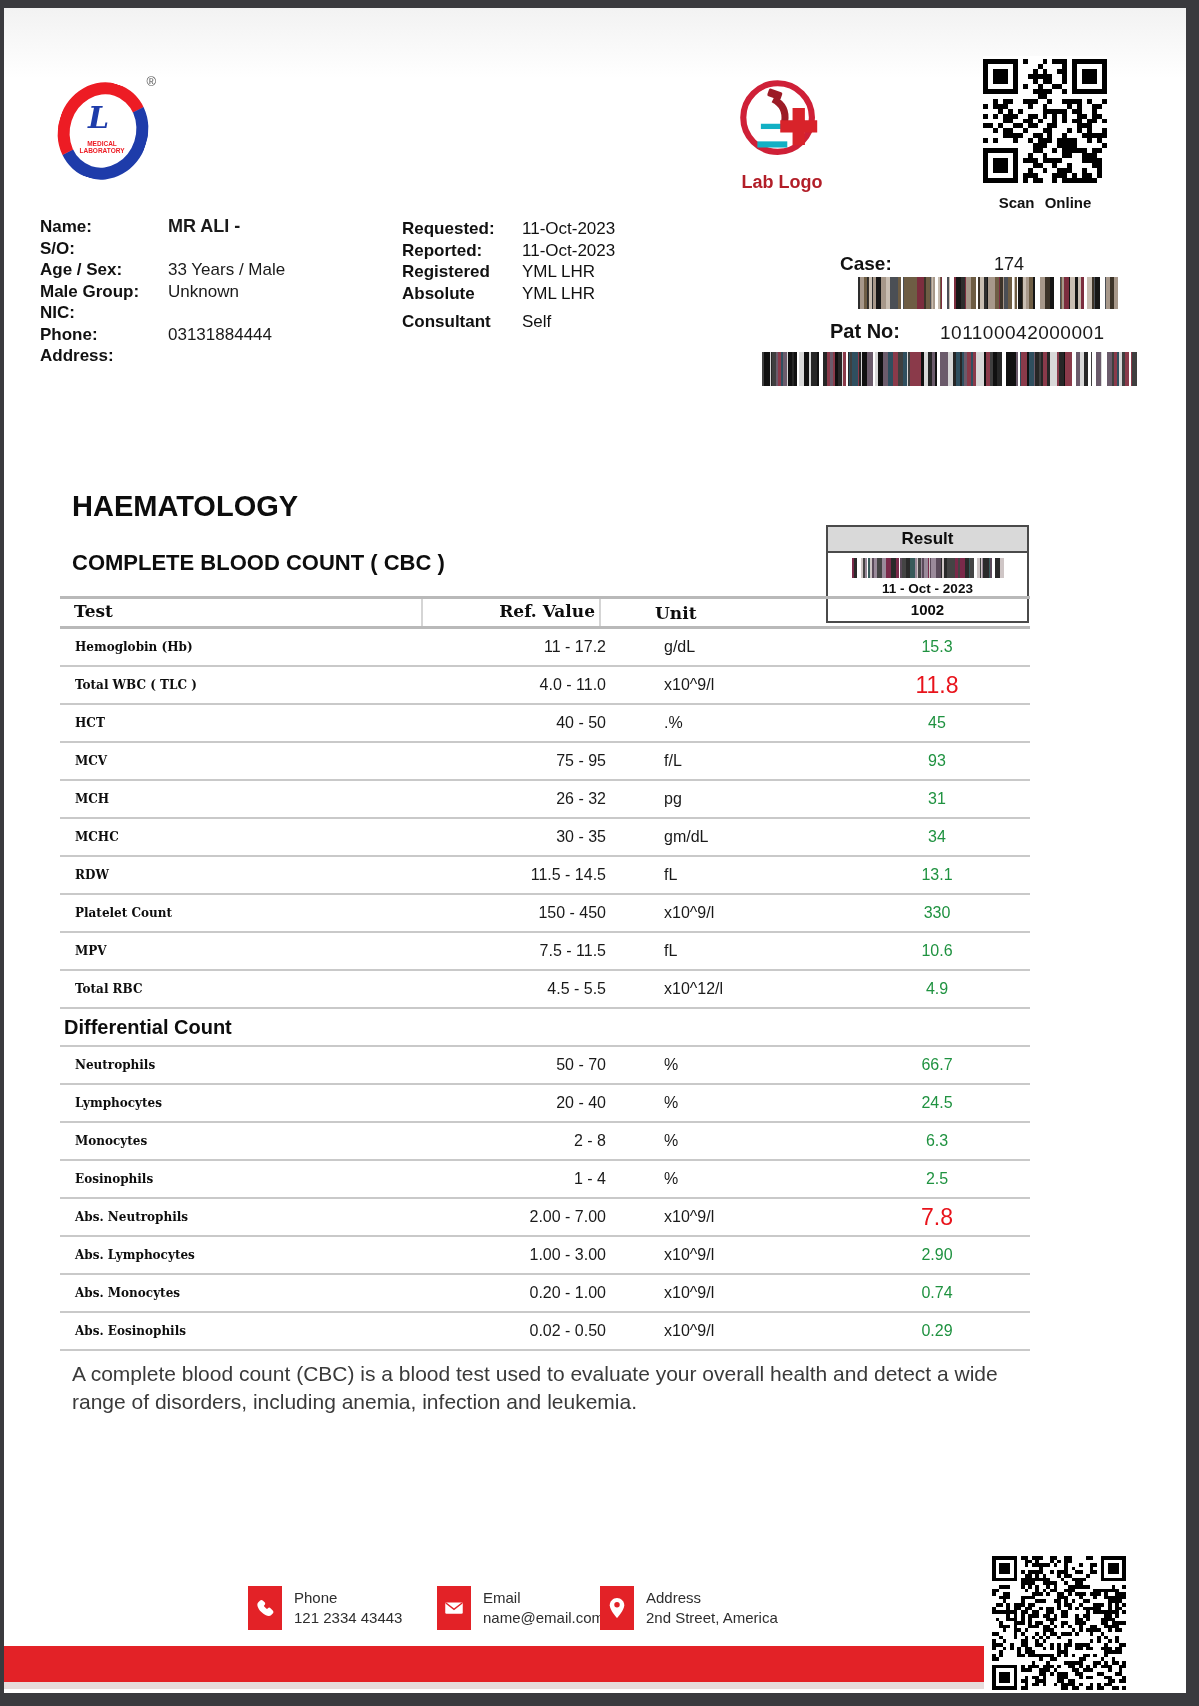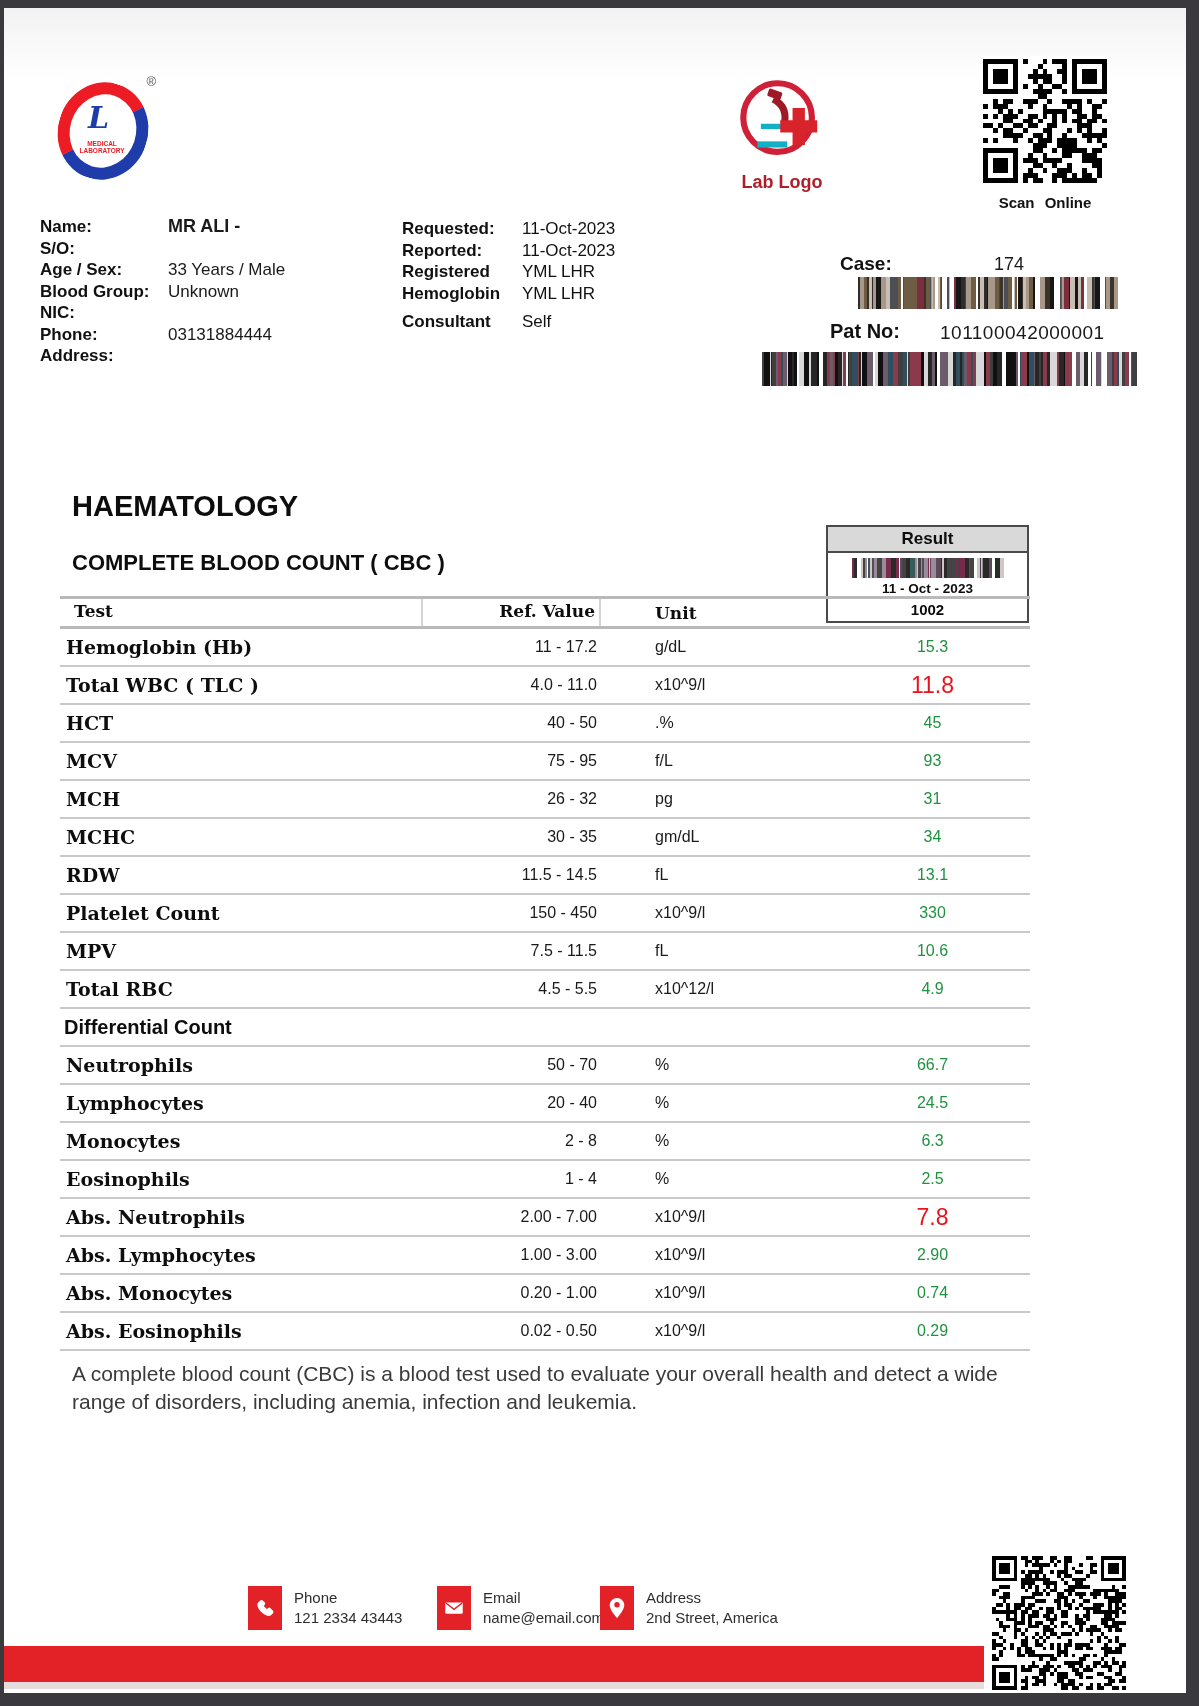--- a/index.html
+++ b/index.html
@@ -72,21 +72,21 @@
   
   .tbl{position:absolute;left:56px;top:588px;width:970px;}
   .thead{display:flex;height:27px;align-items:center;border-top:3px solid #b9b9b9;border-bottom:3px solid #b9b9b9;}
   .th{font-family:"DejaVu Serif",serif;font-weight:700;font-size:17px;color:#0d0d0d;box-sizing:border-box;}
   .th-test{width:363px;padding-left:14px;border-right:2px solid #d5d5d5;height:100%;line-height:24px;}
   .th-ref{width:178px;text-align:right;border-right:2px solid #d5d5d5;height:100%;line-height:24px;padding-right:4px;box-sizing:border-box;}
   .th-unit{width:234px;padding-left:54px;}
   .th-result{flex:1;}
   .trow{display:flex;height:36px;align-items:center;border-bottom:2px solid #c9c9c9;}
   .td{box-sizing:border-box;}
-  .td-test{width:363px;padding-left:6px;font-family:"DejaVu Serif",serif;font-weight:700;font-size:19px;color:#0d0d0d;}
+  .td-test{width:363px;padding-left:6px;font-family:"DejaVu Serif",serif;font-weight:700;font-size:12px;color:#0d0d0d;margin-left:9px;}
   .td-ref{width:178px;text-align:right;font-size:16px;color:#1a1a1a;padding-right:4px;}
   .td-unit{width:234px;padding-left:54px;font-size:16px;color:#1a1a1a;}
   .td-result{flex:1;text-align:center;font-size:16px;color:var(--normal_green,#1f9240);}
   .trow.abnormal .td-result{color:var(--abnormal_red,#e8131b);font-weight:400;font-size:23px;}
   .trow.section{border-bottom:2px solid #c9c9c9;}
   .td-section{font-size:20px;font-weight:800;color:#0d0d0d;padding-left:4px;}
 
   .note{position:absolute;left:68px;top:1352px;width:934px;font-size:21px;line-height:1.32;color:#3a3a3a;}
 
   
@@ -455,21 +455,21 @@
         </div>
       <div class="row">
           <span class="lbl">S/O:</span>
           <span class="val"></span>
         </div>
       <div class="row">
           <span class="lbl">Age / Sex:</span>
           <span class="val">33 Years / Male</span>
         </div>
       <div class="row">
-          <span class="lbl">Blood Group:</span>
+          <span class="lbl">Male Group:</span>
           <span class="val">Unknown</span>
         </div>
       <div class="row">
           <span class="lbl">NIC:</span>
           <span class="val"></span>
         </div>
       <div class="row">
           <span class="lbl">Phone:</span>
           <span class="val">03131884444</span>
         </div>
@@ -486,21 +486,21 @@
         </div>
       <div class="row">
           <span class="lbl">Reported:</span>
           <span class="val">11-Oct-2023</span>
         </div>
       <div class="row">
           <span class="lbl">Registered</span>
           <span class="val">YML LHR</span>
         </div>
       <div class="row">
-          <span class="lbl">Hemoglobin</span>
+          <span class="lbl">Absolute</span>
           <span class="val">YML LHR</span>
         </div>
       <div class="row consultant">
           <span class="lbl">Consultant</span>
           <span class="val">Self</span>
         </div>
     </div>
 
     <div class="case-label">Case:</div>
     <div class="case-value">174</div>

